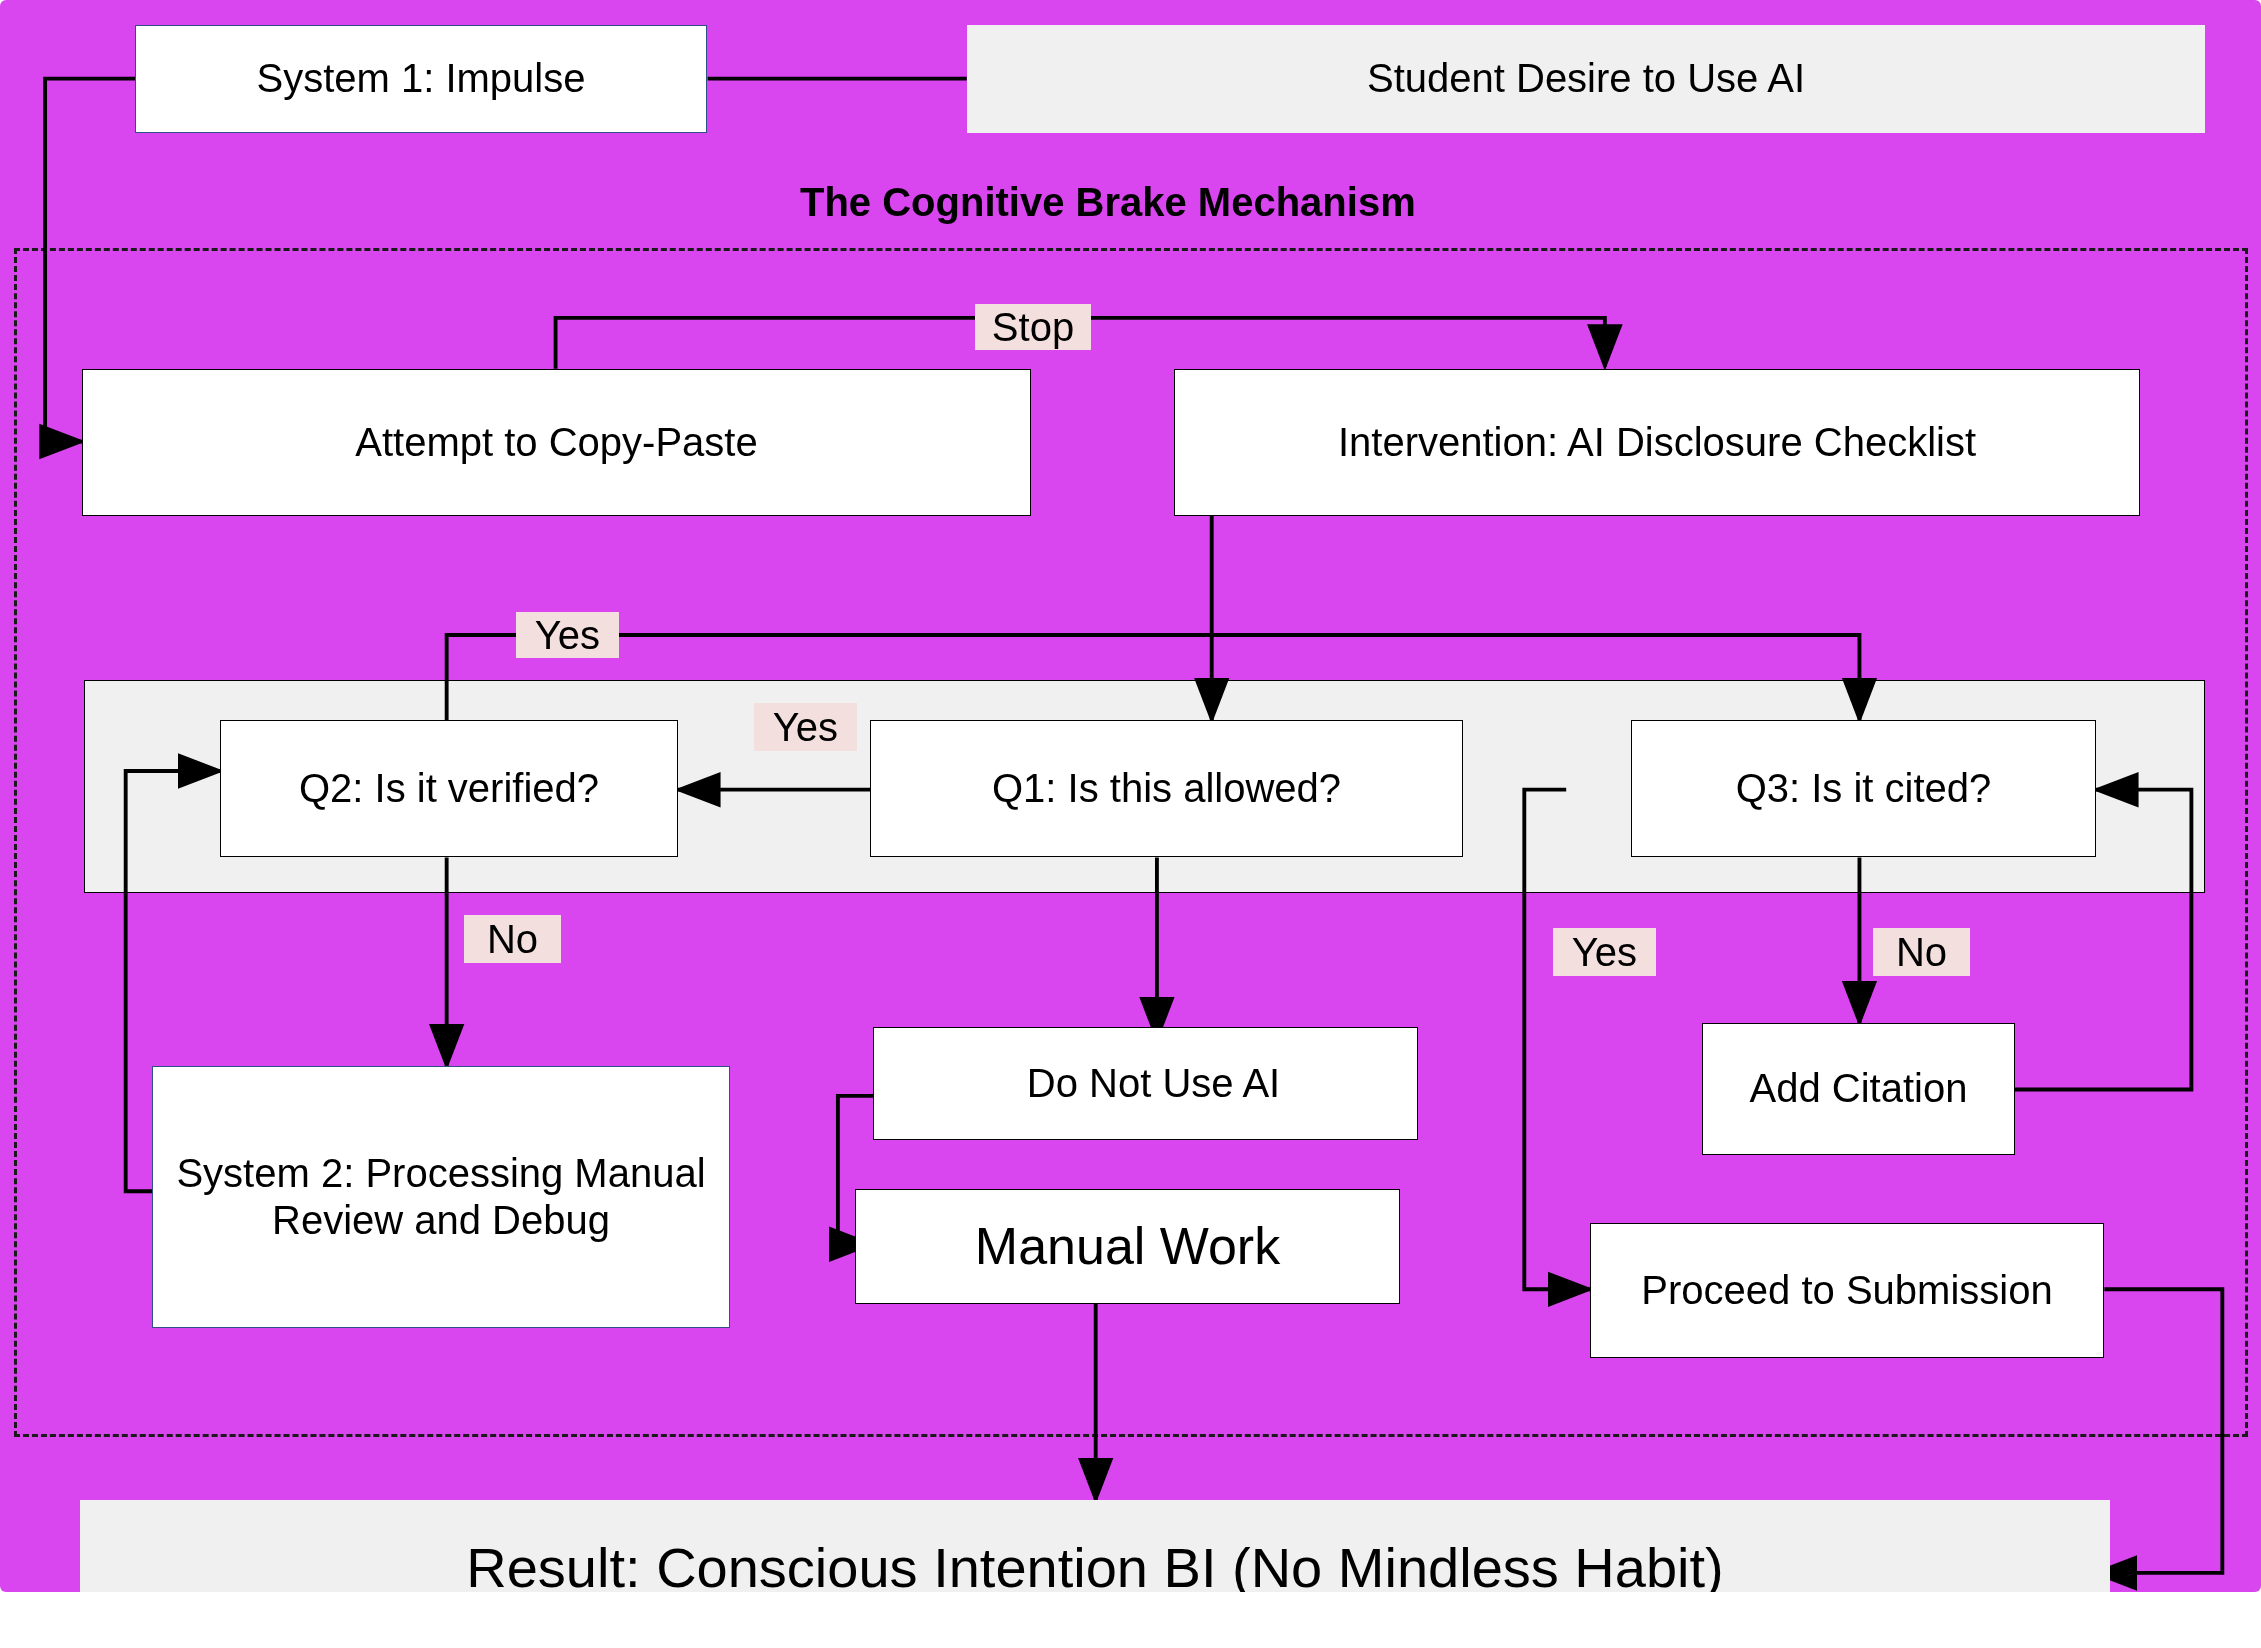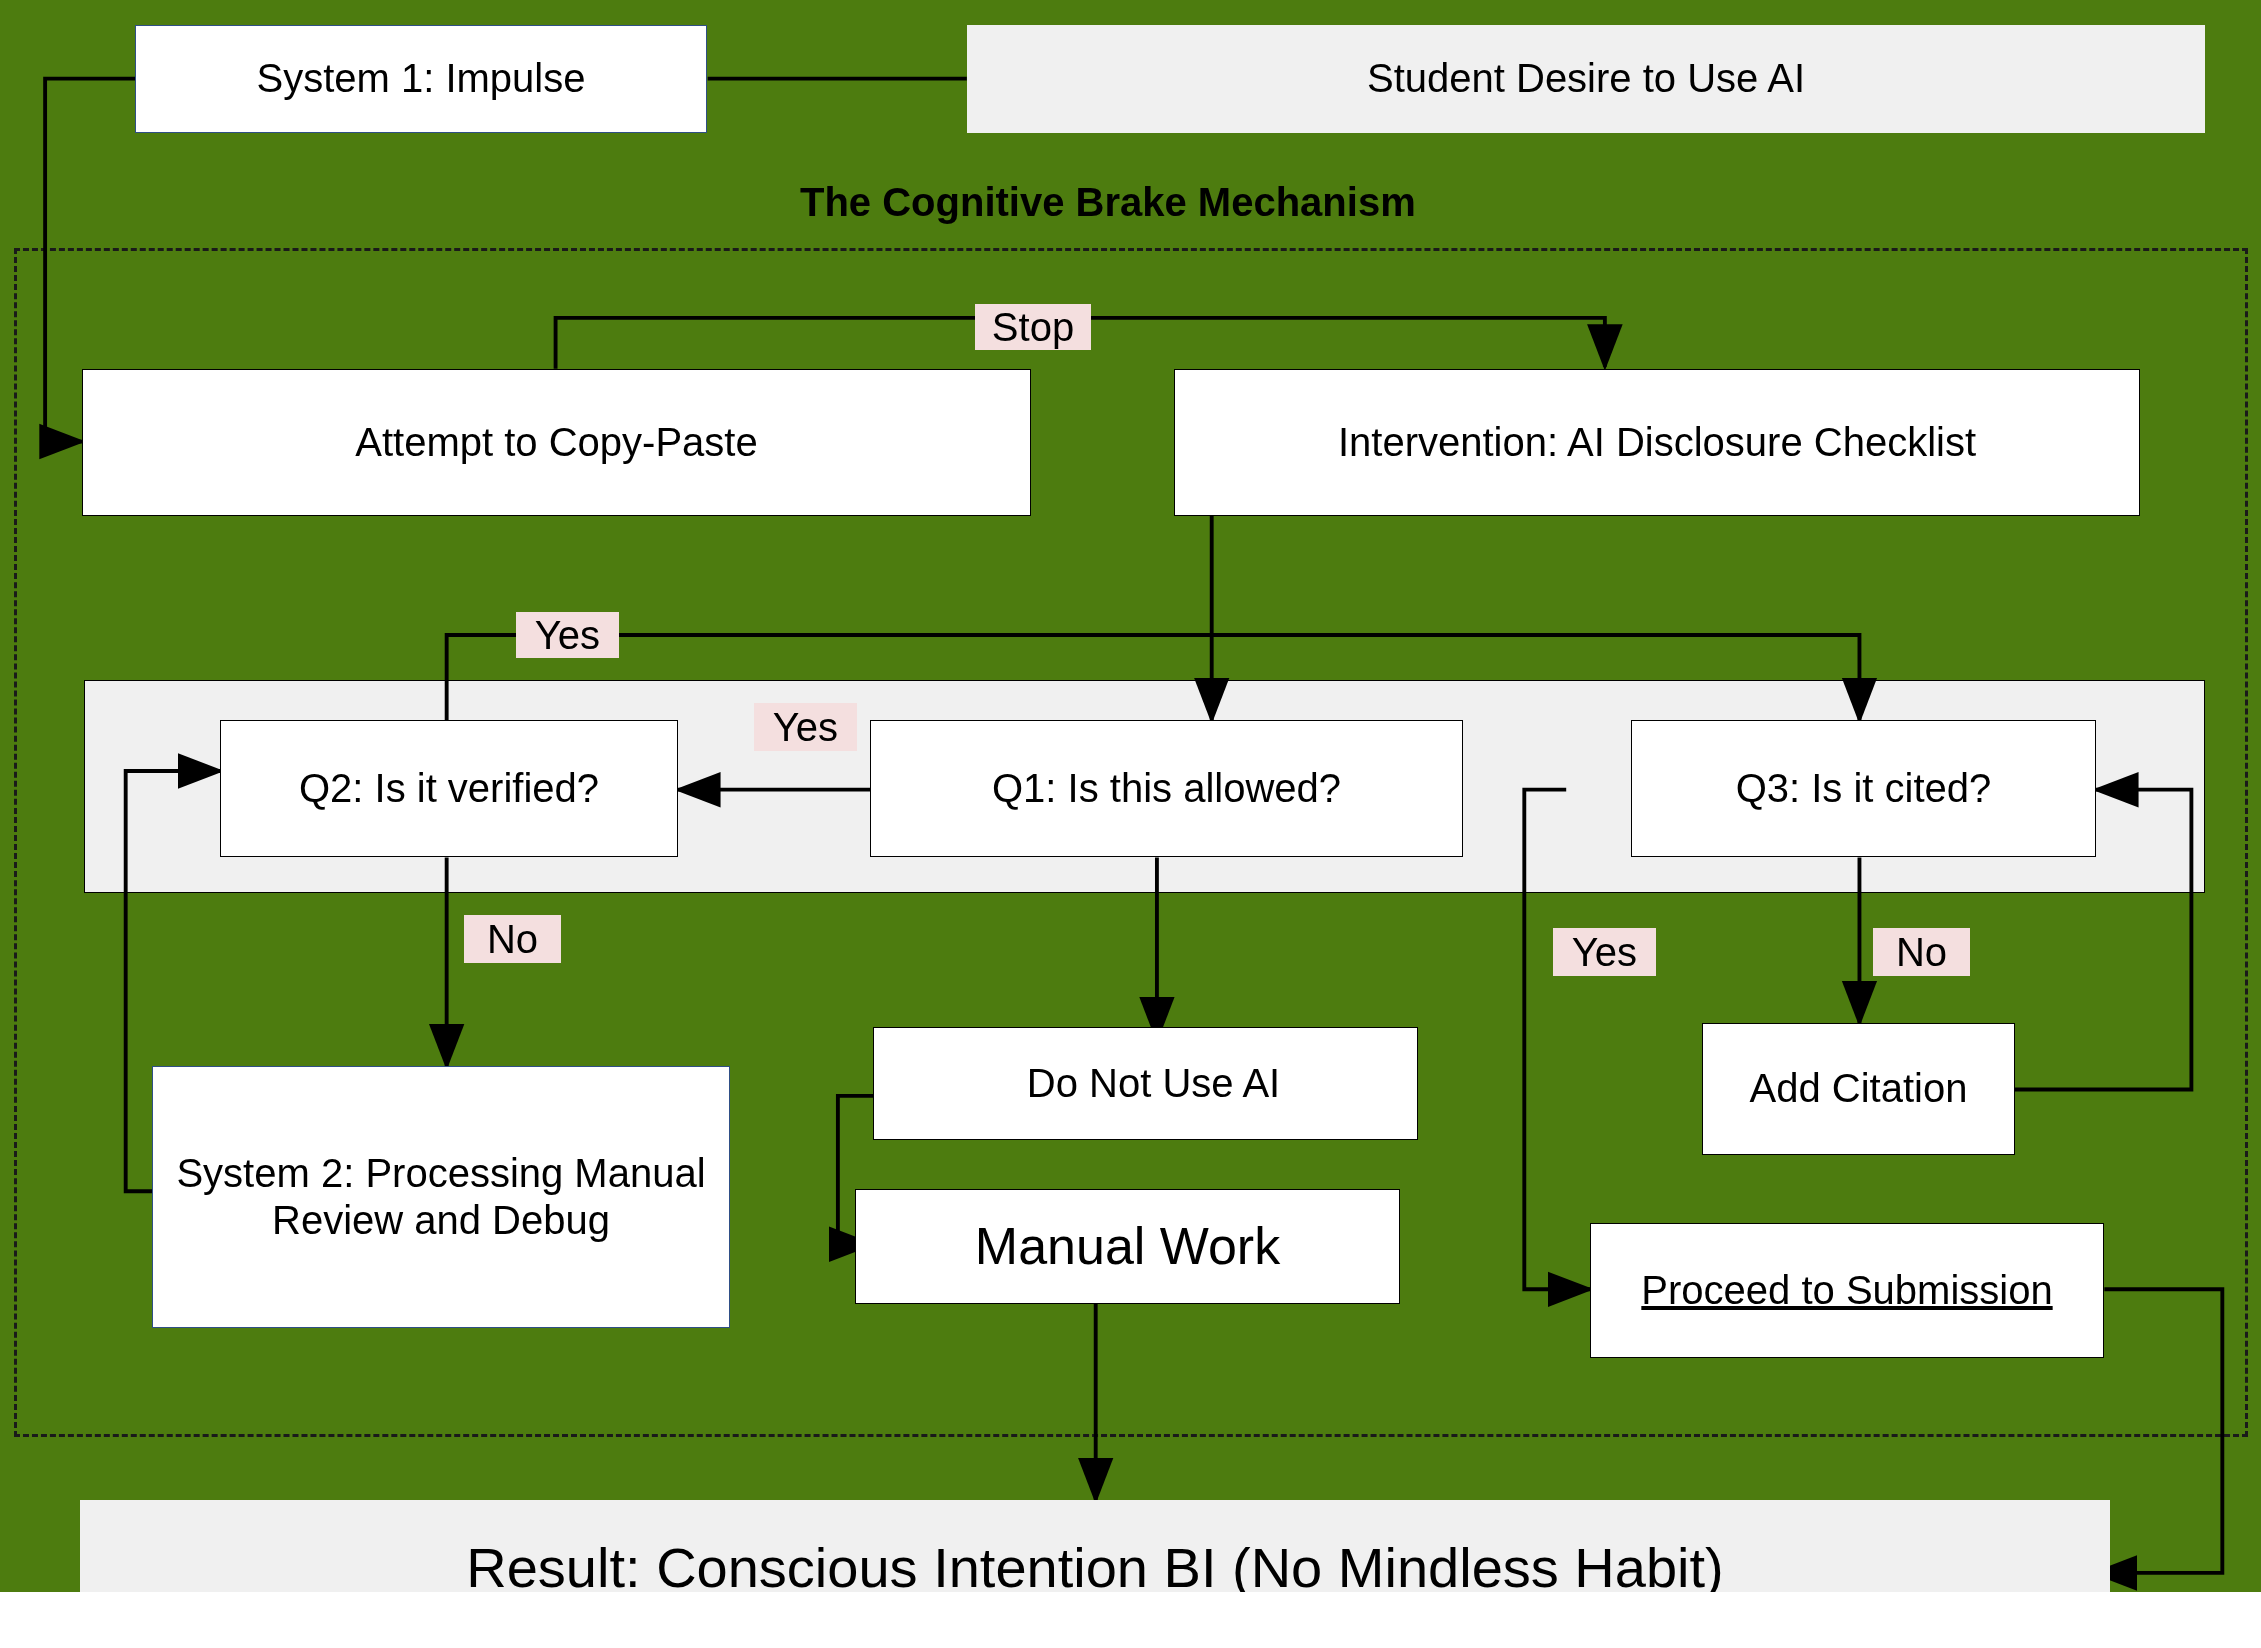--- a/index.html
+++ b/index.html
@@ -1,17 +1,17 @@
 <!DOCTYPE html>
 <html style="font-size:10.3px"><head>
 <meta charset="utf-8">
 <style>
   html,body{margin:0;padding:0;background:#ffffff;}
   body{font-family:"Liberation Sans", sans-serif;}
-  #stage{position:relative;width:2261px;height:1592px;background:#4d7c0f;overflow:hidden;}
+  #stage{position:relative;width:2261px;height:1592px;background:#d946ef;overflow:hidden;border-radius:6px;}
   svg.layer{position:absolute;left:0;top:0;width:2261px;height:1649px;}
   .node{position:absolute;display:flex;align-items:center;justify-content:center;text-align:center;
         box-sizing:border-box;color:#000;line-height:1.18;}
   .n-white{background:#ffffff;border:1.9px solid #000000;}
   .n-blue{background:#ffffff;border:1.9px solid #2f4f86;}
   .n-grey{background:#f0f0f0;border:none;}
   .panel{position:absolute;background:#f0f0f0;border:1.9px solid #000000;box-sizing:border-box;}
   .dashbox{position:absolute;border:3.2px dashed #1a1a1a;box-sizing:border-box;background:transparent;}
   .lbl{position:absolute;background:#f4dfdf;color:#000;display:flex;align-items:center;
        justify-content:center;box-sizing:border-box;}
@@ -107,21 +107,21 @@
   </div>
 
   <div class="node n-white" style="left:855px;top:1189px;width:545px;height:115px;font-size:52px;">
     <span>Manual Work</span>
   </div>
 
   <div class="node n-white" style="left:1702px;top:1023px;width:313px;height:132px;font-size:40px;">
     <span>Add Citation</span>
   </div>
 
-  <div class="node n-white" style="left:1590px;top:1223px;width:514px;height:135px;font-size:40px;padding:0 13px;text-decoration:underline;">
+  <div class="node n-white" style="left:1590px;top:1223px;width:514px;height:135px;font-size:40px;padding:0 13px;">
     <span>Proceed to Submission</span>
   </div>
 
   <div class="node n-grey" style="left:80px;top:1500px;width:2030px;height:137px;font-size:56px;">
     <span>Result: Conscious Intention BI (No Mindless Habit)</span>
   </div>
 
   <div class="lbl" style="left:975px;top:304px;width:116px;height:46px;font-size:40px;">
     <span>Stop</span>
   </div>

